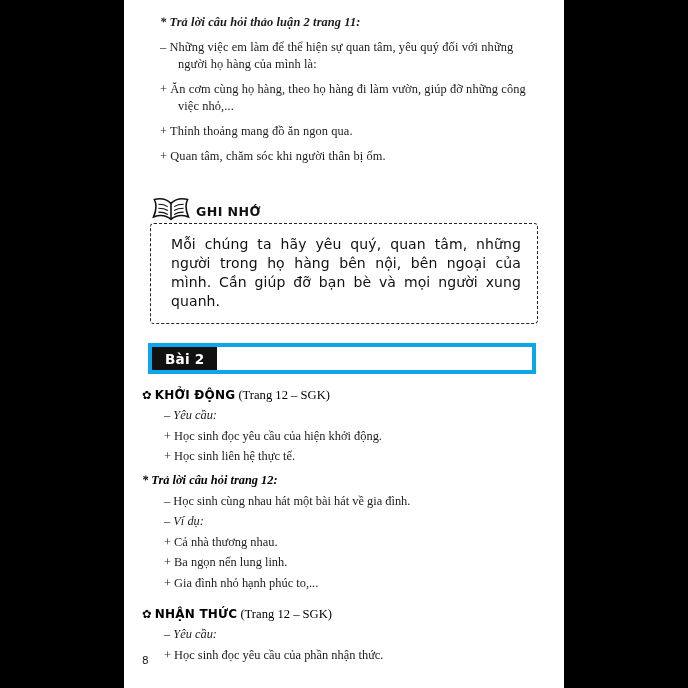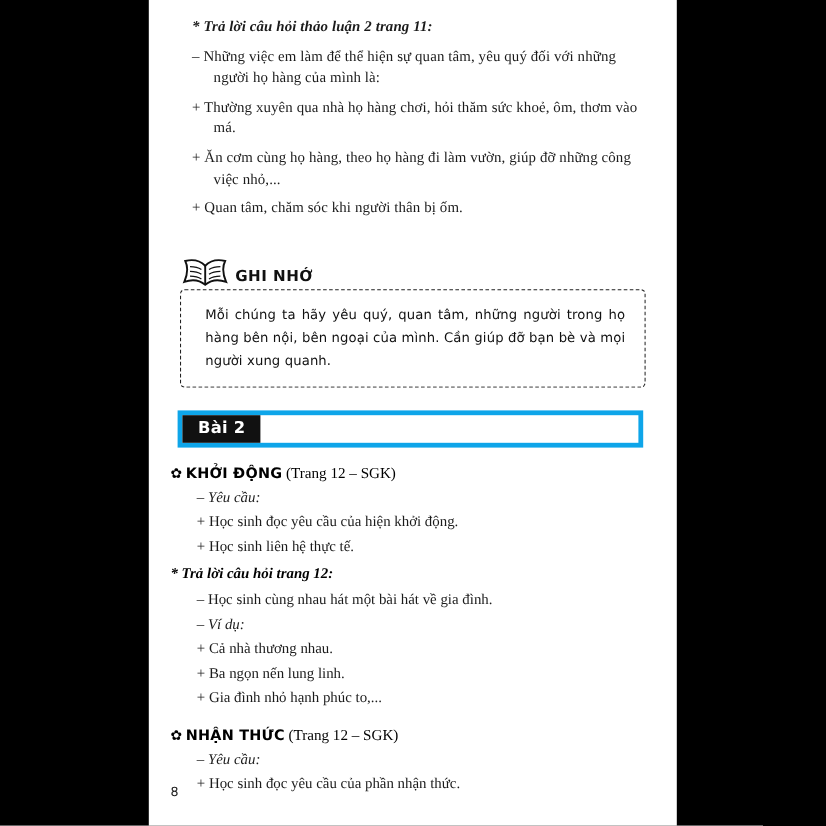--- a/index.html
+++ b/index.html
@@ -72,21 +72,21 @@
     margin-left: 8px;
     margin-right: 4px;
     border: 1.4px dashed #222;
     border-radius: 4px;
     padding: 11px 16px 12px 20px;
     box-sizing: border-box;
   }
   .note-box p {
     margin: 0;
     font-family: "DejaVu Sans", sans-serif;
-    font-size: 11px;
+    font-size: 14px;
     line-height: 19px;
     color: #101010;
     text-align: justify;
     letter-spacing: 0.1px;
   }
 
   
   .title-row {
     display: flex;
     align-items: stretch;
@@ -167,22 +167,22 @@
 </style>
 </head>
 <body>
 
 <div class="page-wrap">
   <div class="page-inner">
 
     <div class="top-block">
       <div class="line ital-bold indent1">* Trả lời câu hỏi thảo luận 2 trang 11:</div>
       <div class="line hang-wide blk">– Những việc em làm để thể hiện sự quan tâm, yêu quý đối với những người họ hàng của mình là:</div>
-      <div class="line hang-wide blk">+ Thường xuyên qua nhà họ hàng chơi, hỏi thăm sức khoẻ, ôm, thơm vào má.</div>
       <div class="line hang-wide blk">+ Ăn cơm cùng họ hàng, theo họ hàng đi làm vườn, giúp đỡ những công việc nhỏ,...</div>
+      <div class="line hang-wide blk">+ Thỉnh thoảng mang đồ ăn ngon qua.</div>
       <div class="line hang-wide blk">+ Quan tâm, chăm sóc khi người thân bị ốm.</div>
     </div>
 
     <div class="ghinho-row">
       <span>
         <svg class="book-icon" viewBox="0 0 48 30" xmlns="http://www.w3.org/2000/svg">
           <path d="M24 8 C19 3 11 1 3 3 C6 9 5 18 2 25 C10 22 18 23 24 28 C30 23 38 22 46 25 C43 18 42 9 45 3 C37 1 29 3 24 8 Z" fill="#ffffff" stroke="#111111" stroke-width="2"></path>
           <path d="M24 8 L24 28" stroke="#111111" stroke-width="2"></path>
           <path d="M8 9 C12 9 17 10 20 12" stroke="#111111" stroke-width="1.4" fill="none"></path>
           <path d="M8 14 C12 14 17 15 20 17" stroke="#111111" stroke-width="1.4" fill="none"></path>

